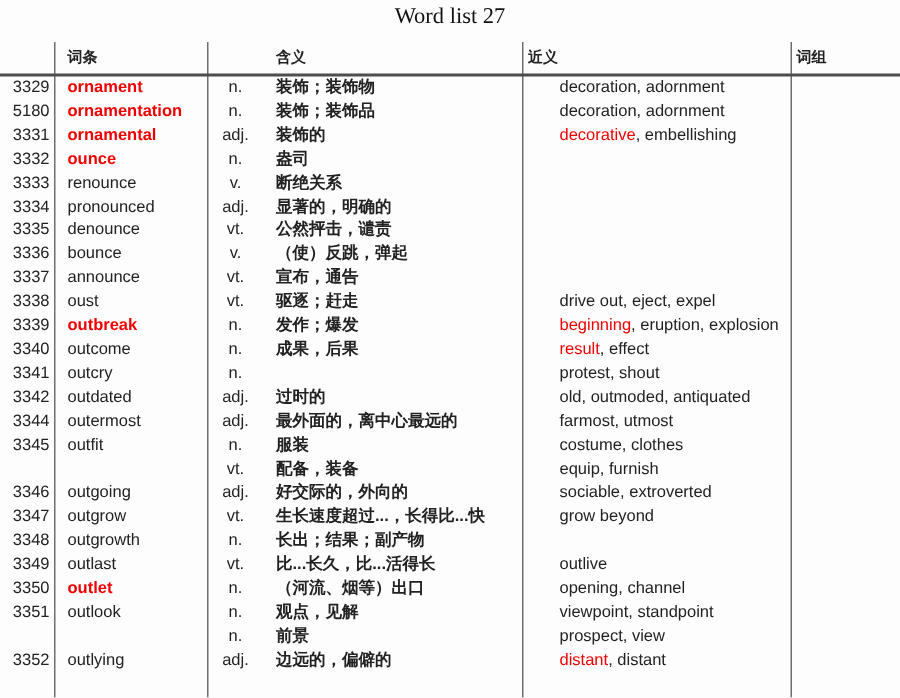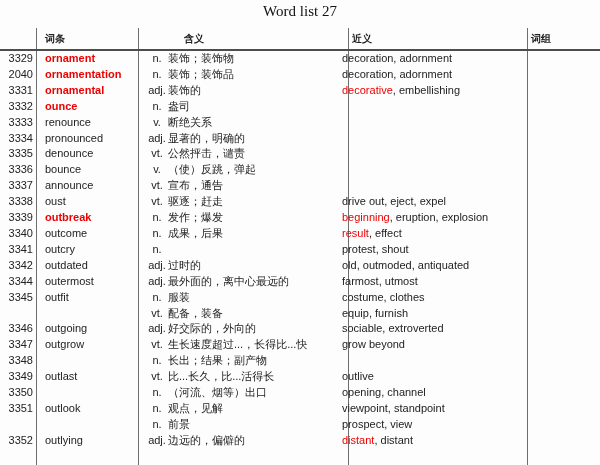--- a/index.html
+++ b/index.html
@@ -32,22 +32,22 @@
   .th-word{left:45px;}
   .th-meaning{left:184px;}
   .th-synonym{left:352px;}
   .th-phrase{left:531px;}
   #rows{position:absolute;top:51px;left:0;width:600px;}
   .row{position:relative;height:15.92px;font-size:11px;line-height:15.9px;white-space:nowrap;}
   .c{position:absolute;top:0;}
   .c-num{left:0;width:33px;text-align:right;}
   .c-word{left:45px;width:92px;}
   .c-pos{left:138px;width:38px;text-align:center;}
-  .c-meaning{left:168px;}
-  .c-syn{left:342px;}
+  .c-meaning{left:184px;font-weight:bold;}
+  .c-syn{left:373px;}
   .word-red{color:var(--red);font-weight:bold;}
   .syn-red{color:var(--red);}
 </style>
 </head>
 <body>
 
 <div class="title">Word list 27</div>
 
 <div class="vline vl-1"></div>
 <div class="vline vl-2"></div>
@@ -64,21 +64,21 @@
 
 <div id="rows">
     <div class="row">
       <span class="c c-num">3329</span>
       <span class="c c-word word-red">ornament</span>
       <span class="c c-pos">n.</span>
       <span class="c c-meaning">装饰；装饰物</span>
       <span class="c c-syn">decoration, adornment</span>
     </div>
     <div class="row">
-      <span class="c c-num">2040</span>
+      <span class="c c-num">5180</span>
       <span class="c c-word word-red">ornamentation</span>
       <span class="c c-pos">n.</span>
       <span class="c c-meaning">装饰；装饰品</span>
       <span class="c c-syn">decoration, adornment</span>
     </div>
     <div class="row">
       <span class="c c-num">3331</span>
       <span class="c c-word word-red">ornamental</span>
       <span class="c c-pos">adj.</span>
       <span class="c c-meaning">装饰的</span>
@@ -190,33 +190,35 @@
     </div>
     <div class="row">
       <span class="c c-num">3347</span>
       <span class="c c-word">outgrow</span>
       <span class="c c-pos">vt.</span>
       <span class="c c-meaning">生长速度超过...，长得比...快</span>
       <span class="c c-syn">grow beyond</span>
     </div>
     <div class="row">
       <span class="c c-num">3348</span>
+      <span class="c c-word">outgrowth</span>
       <span class="c c-pos">n.</span>
       <span class="c c-meaning">长出；结果；副产物</span>
       <span class="c c-syn"></span>
     </div>
     <div class="row">
       <span class="c c-num">3349</span>
       <span class="c c-word">outlast</span>
       <span class="c c-pos">vt.</span>
       <span class="c c-meaning">比...长久，比...活得长</span>
       <span class="c c-syn">outlive</span>
     </div>
     <div class="row">
       <span class="c c-num">3350</span>
+      <span class="c c-word word-red">outlet</span>
       <span class="c c-pos">n.</span>
       <span class="c c-meaning">（河流、烟等）出口</span>
       <span class="c c-syn">opening, channel</span>
     </div>
     <div class="row">
       <span class="c c-num">3351</span>
       <span class="c c-word">outlook</span>
       <span class="c c-pos">n.</span>
       <span class="c c-meaning">观点，见解</span>
       <span class="c c-syn">viewpoint, standpoint</span>

